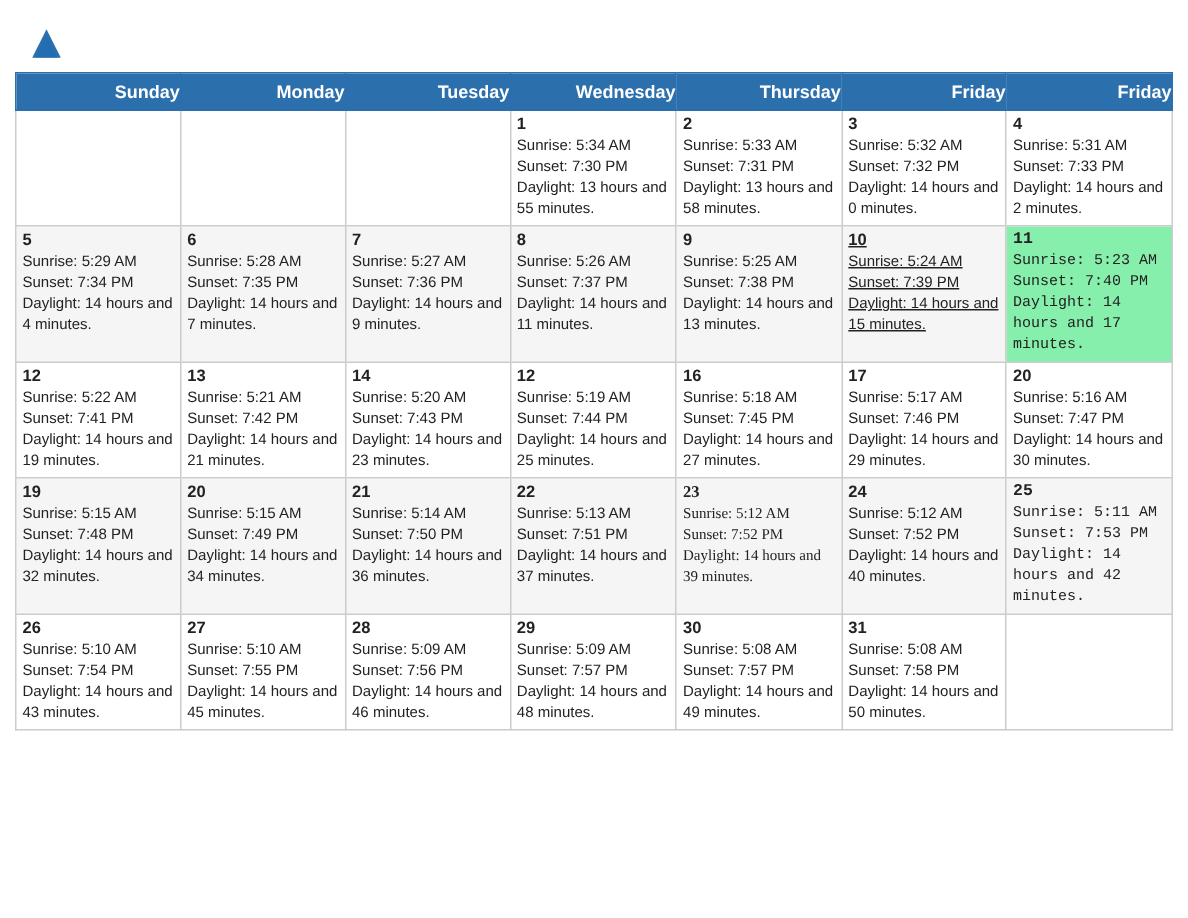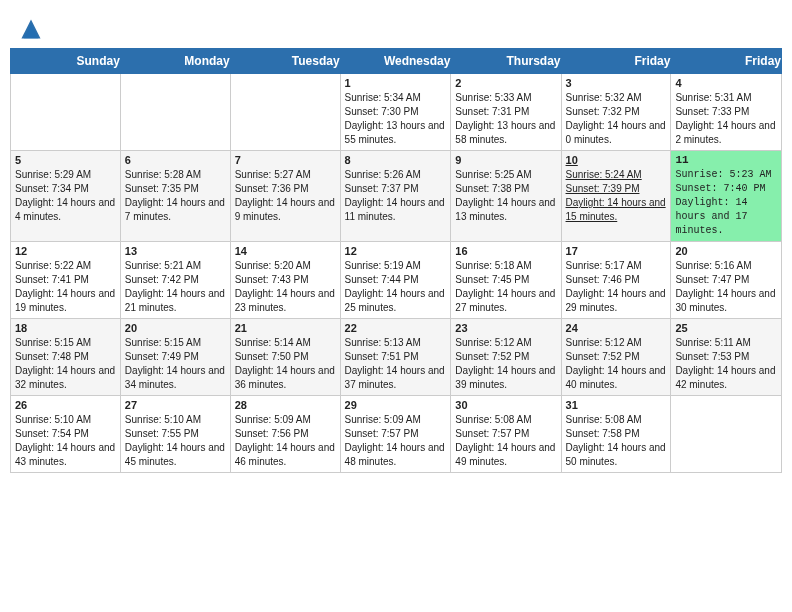--- a/index.html
+++ b/index.html
@@ -186,44 +186,44 @@
           <div class="day-number">17</div>
           <div class="day-info">Sunrise: 5:17 AM<br>Sunset: 7:46 PM<br>Daylight: 14 hours and 29 minutes.</div>
         </td>
         <td>
           <div class="day-number">20</div>
           <div class="day-info">Sunrise: 5:16 AM<br>Sunset: 7:47 PM<br>Daylight: 14 hours and 30 minutes.</div>
         </td>
       </tr>
       <tr>
         <td style="background: rgb(245, 245, 245);">
-          <div class="day-number">18</div>
+          <div class="day-number">19</div>
           <div class="day-info">Sunrise: 5:15 AM<br>Sunset: 7:48 PM<br>Daylight: 14 hours and 32 minutes.</div>
         </td>
         <td style="background: rgb(245, 245, 245);">
           <div class="day-number">20</div>
           <div class="day-info">Sunrise: 5:15 AM<br>Sunset: 7:49 PM<br>Daylight: 14 hours and 34 minutes.</div>
         </td>
         <td style="background: rgb(245, 245, 245); margin-left: 40px;">
           <div class="day-number">21</div>
           <div class="day-info">Sunrise: 5:14 AM<br>Sunset: 7:50 PM<br>Daylight: 14 hours and 36 minutes.</div>
         </td>
         <td style="background: rgb(245, 245, 245);">
           <div class="day-number">22</div>
           <div class="day-info">Sunrise: 5:13 AM<br>Sunset: 7:51 PM<br>Daylight: 14 hours and 37 minutes.</div>
         </td>
-        <td style="background: rgb(245, 245, 245);">
+        <td style="background: rgb(245, 245, 245); font-family: Liberation Serif, serif;">
           <div class="day-number">23</div>
           <div class="day-info">Sunrise: 5:12 AM<br>Sunset: 7:52 PM<br>Daylight: 14 hours and 39 minutes.</div>
         </td>
         <td style="background: rgb(245, 245, 245);">
           <div class="day-number">24</div>
           <div class="day-info">Sunrise: 5:12 AM<br>Sunset: 7:52 PM<br>Daylight: 14 hours and 40 minutes.</div>
         </td>
-        <td style="background: rgb(245, 245, 245);">
+        <td style="background: rgb(245, 245, 245); font-family: Liberation Mono, monospace;">
           <div class="day-number">25</div>
           <div class="day-info">Sunrise: 5:11 AM<br>Sunset: 7:53 PM<br>Daylight: 14 hours and 42 minutes.</div>
         </td>
       </tr>
       <tr>
         <td>
           <div class="day-number">26</div>
           <div class="day-info">Sunrise: 5:10 AM<br>Sunset: 7:54 PM<br>Daylight: 14 hours and 43 minutes.</div>
         </td>
         <td>

